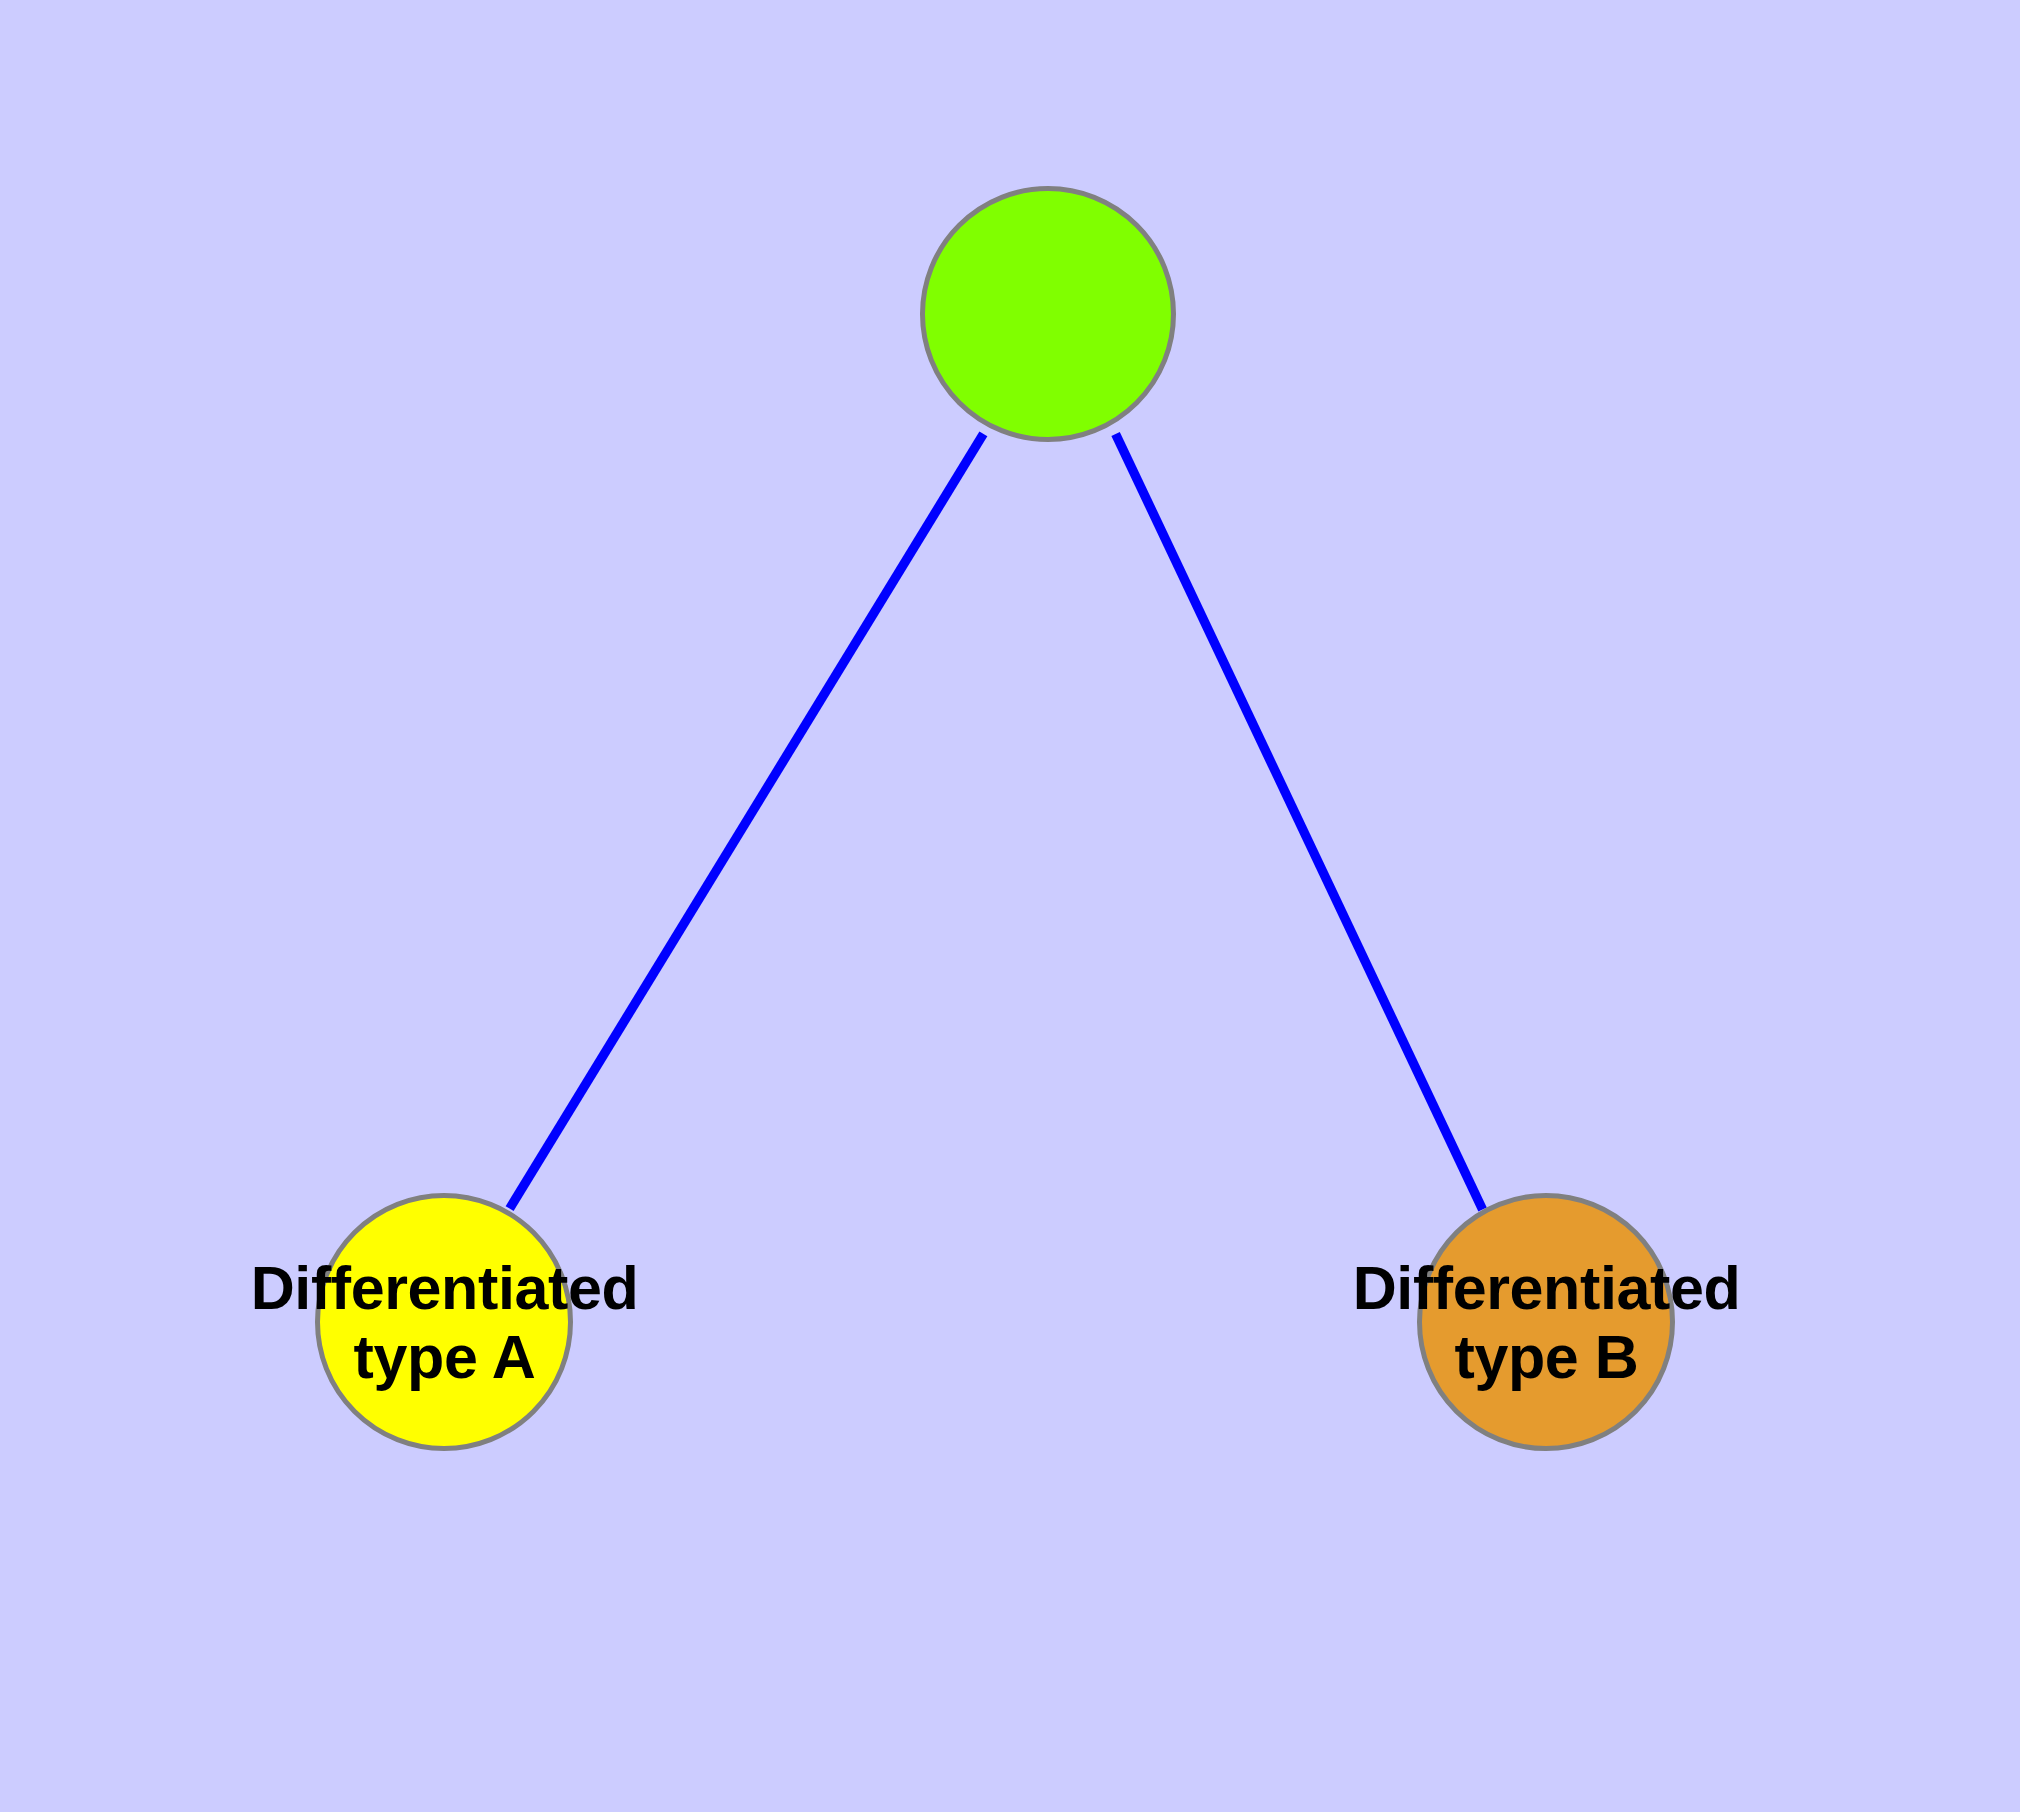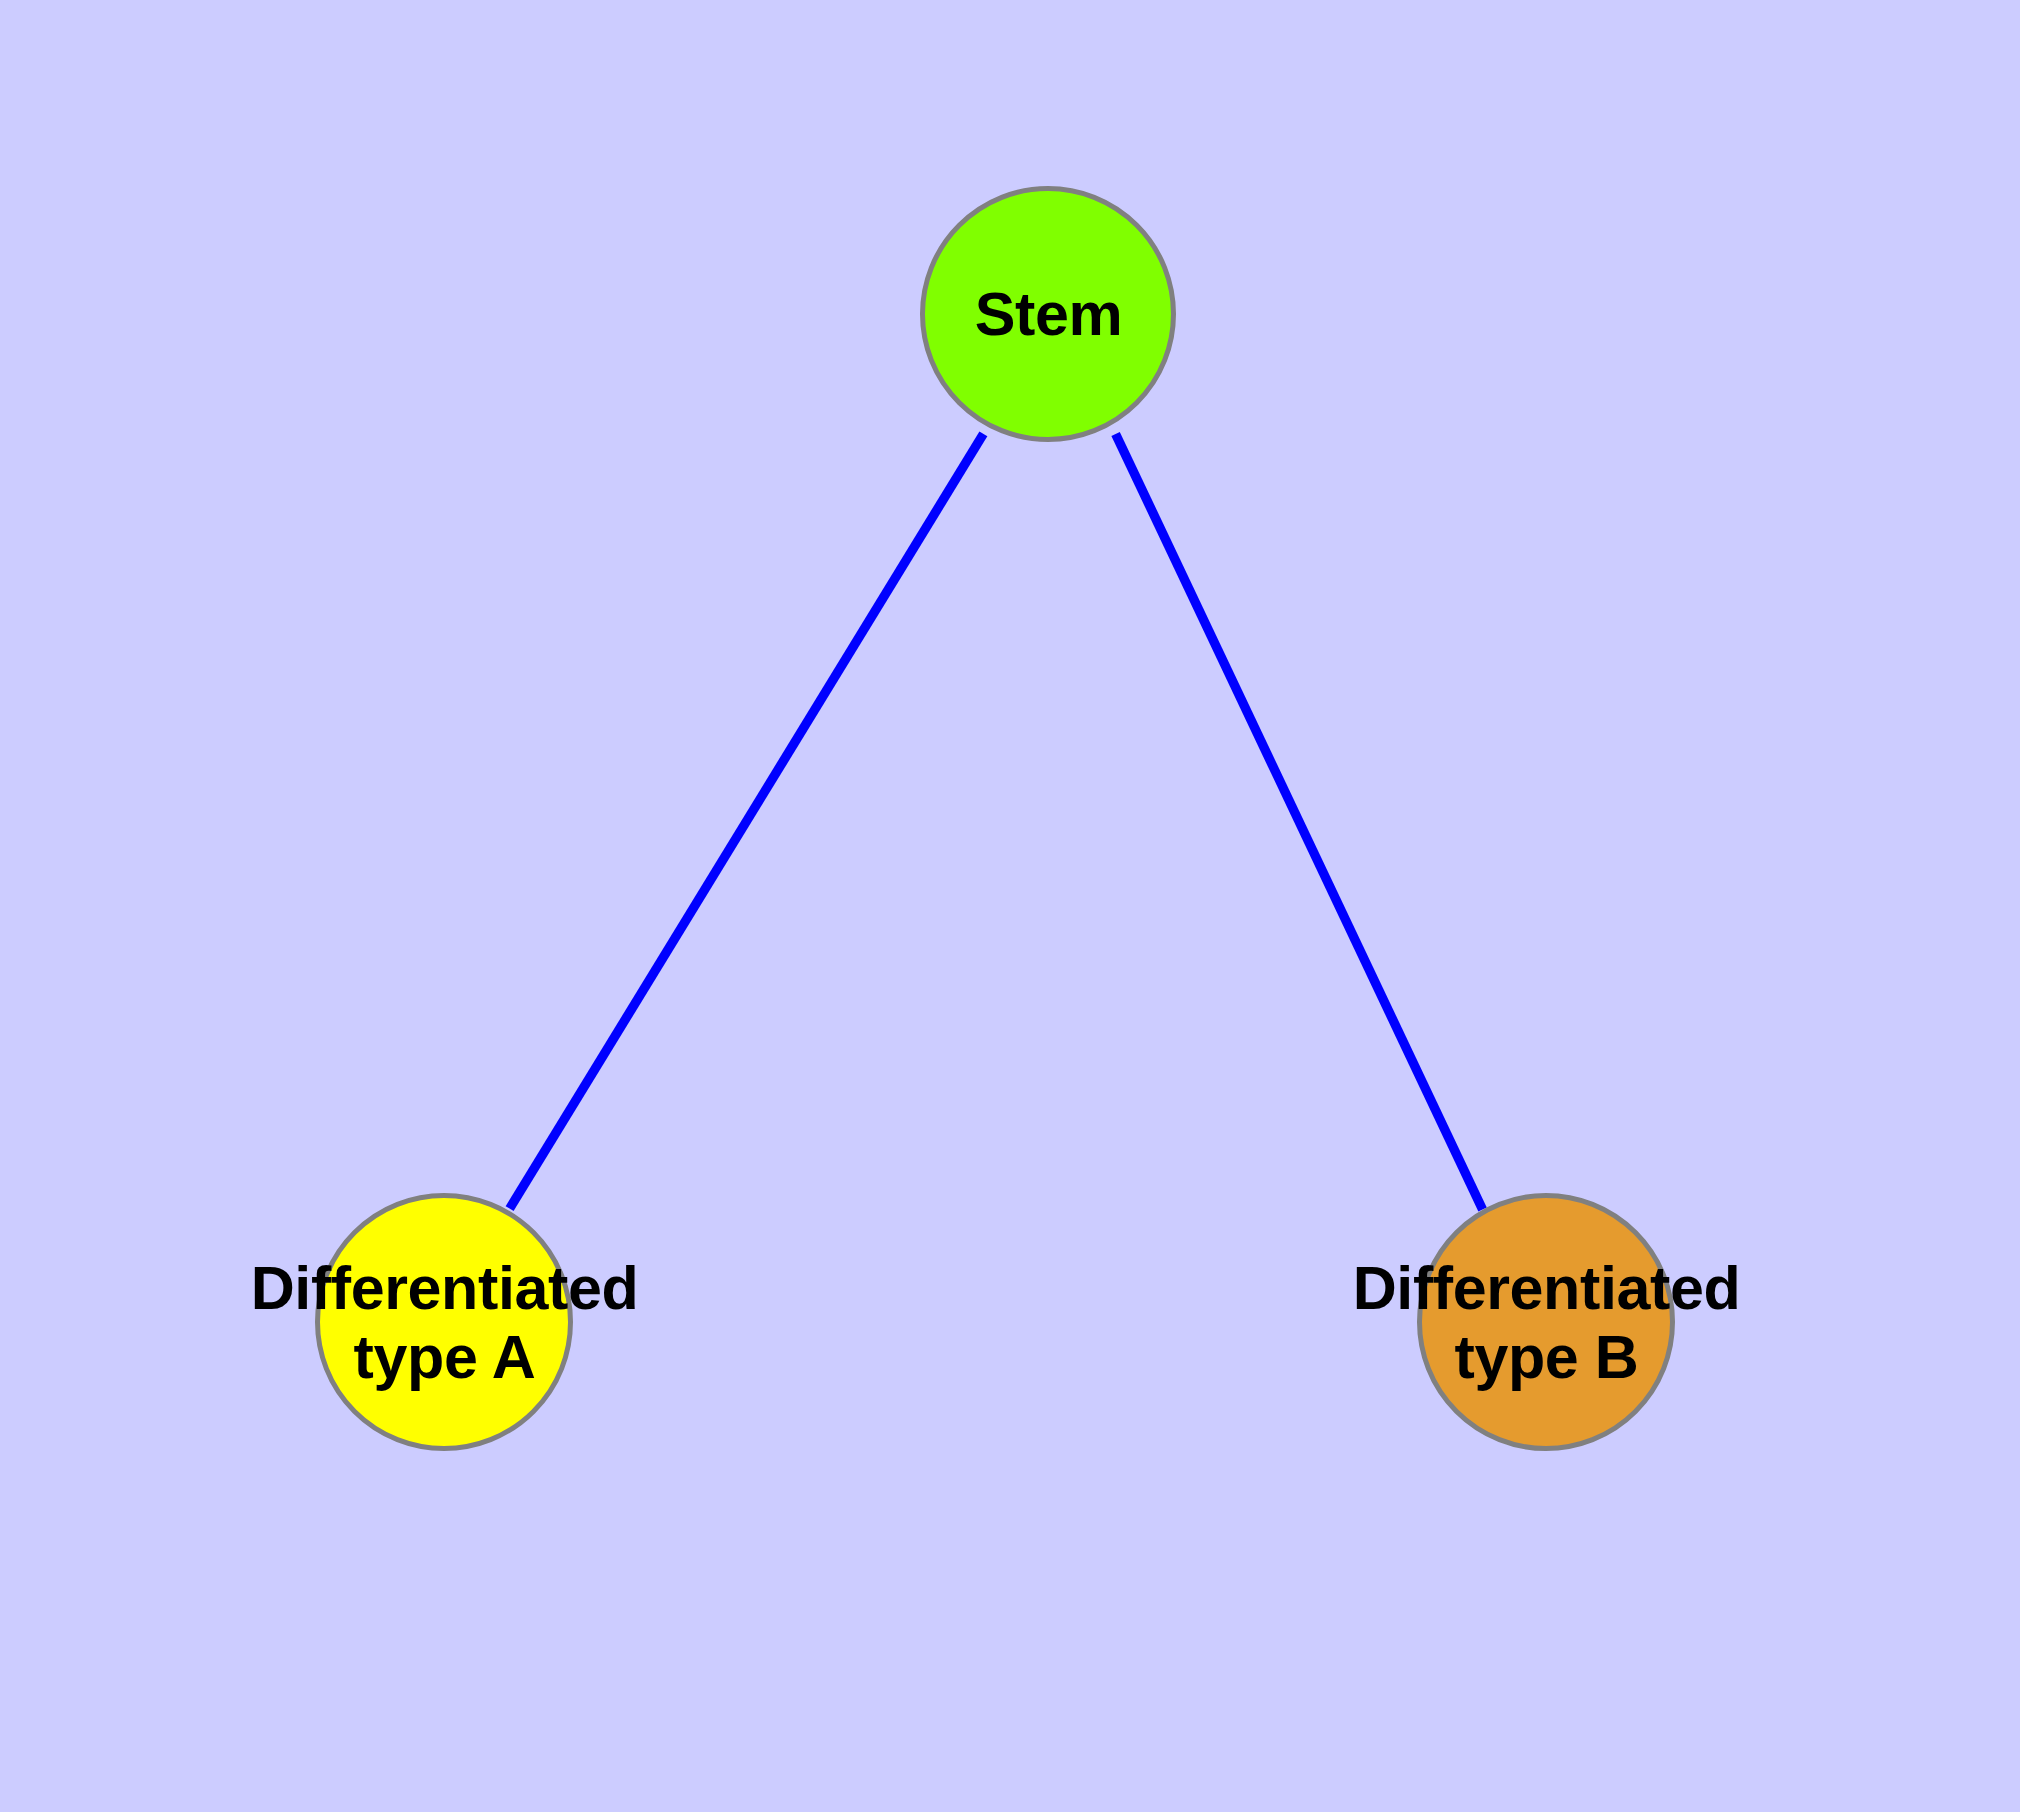--- a/index.html
+++ b/index.html
@@ -69,21 +69,20 @@
     <line stroke-linecap="butt" x1="1160" y1="512" x2="601" y2="1426" stroke="#0000FF" stroke-width="11"></line>
     <line stroke-linecap="butt" x1="1316" y1="512" x2="1749" y2="1427" stroke="#0000FF" stroke-width="11"></line>
   </svg>
 
   <div id="node-layer">
 
     <div class="node" style="left: 920px; top: 186px; width: 256px; height: 256px; background: rgb(128, 255, 0); border-color: rgb(128, 128, 128);"></div>
     <div class="node" style="left: 315px; top: 1193px; width: 258px; height: 258px; background: rgb(255, 255, 0); border-color: rgb(128, 128, 128);"></div>
     <div class="node" style="left: 1417px; top: 1193px; width: 258px; height: 258px; background: rgb(229, 155, 46); border-color: rgb(128, 128, 128);"></div>
 
-    <div class="node-label" style="left: 667px; top: 179px; width: 763px; height: 271px; color: rgb(0, 0, 0);">Stem</div>
     <div class="node-label" style="left: 63px; top: 1187px; width: 763px; height: 271px; color: rgb(0, 0, 0);">Differentiated
 type A</div>
     <div class="node-label" style="left: 1165px; top: 1187px; width: 763px; height: 271px; color: rgb(0, 0, 0);">Differentiated
 type B</div>
 
   </div>
 </div>
 
 
 </body></html>

